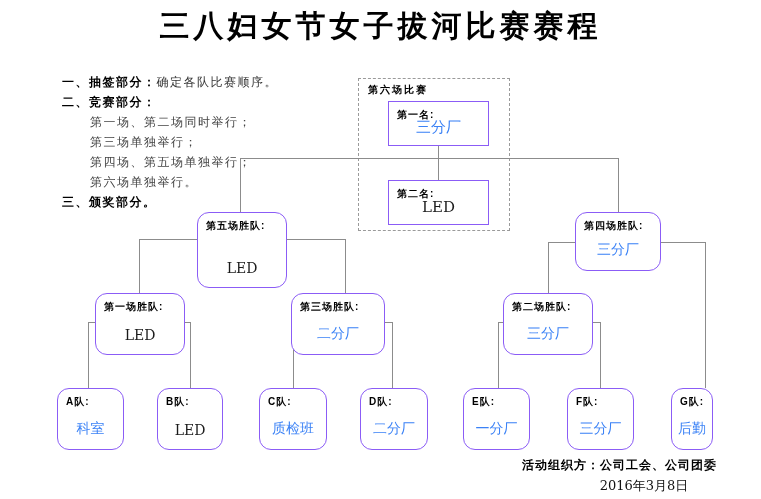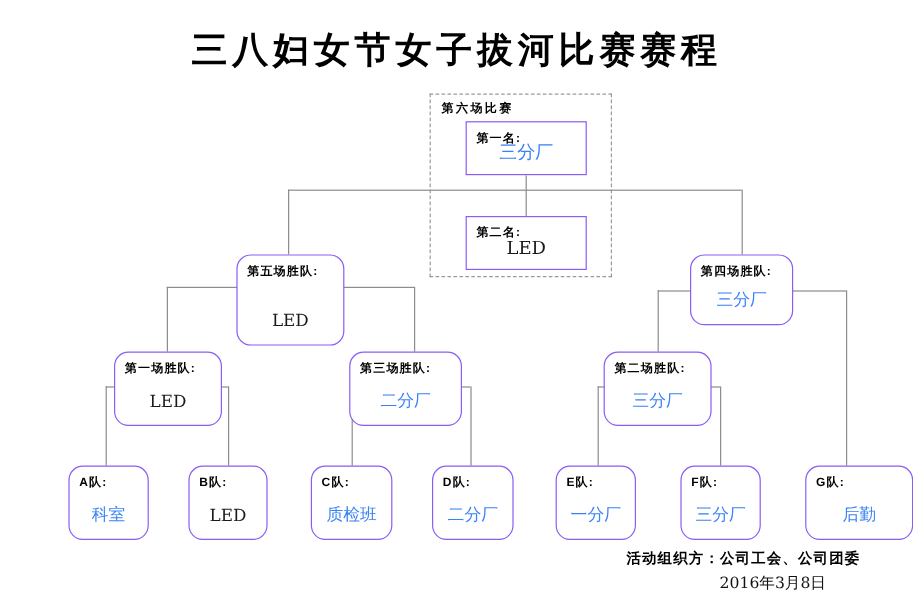--- a/index.html
+++ b/index.html
@@ -2,21 +2,21 @@
 <html><head>
 <meta charset="utf-8">
 <style>
   html,body{margin:0;padding:0;background:#fff;}
   #page{position:relative;width:761px;height:499px;background:#ffffff;overflow:hidden;
         font-family:"Liberation Sans",sans-serif;color:#1a1a1a;}
 
   
   .title{position:absolute;left:0;top:6px;width:100%;text-align:center;
          font-family:"DejaVu Serif",serif;font-weight:900;font-size:30px;
-         letter-spacing:4px;color:#000;margin-top:16px;}
+         letter-spacing:4px;color:#000;}
 
   
   .notes{position:absolute;left:62px;top:72px;font-size:12px;line-height:20px;
          letter-spacing:1.5px;white-space:nowrap;}
   .notes .b{font-weight:bold;color:#000;}
   .notes .r{font-weight:normal;color:#333;}
   .notes .sub{margin-left:28px;color:#444;}
 
   
   .hline,.vline{position:absolute;background:#8c8c8c;z-index:1;}
@@ -46,20 +46,29 @@
   .date{position:absolute;left:534px;top:477px;width:220px;text-align:center;
         font-family:"DejaVu Serif",serif;font-size:13px;color:#111;}
 </style>
 </head>
 <body>
 
 <div id="page">
 
   <div class="title">三八妇女节女子拔河比赛赛程</div>
 
+  <div class="notes">
+    <div><span class="b">一、抽签部分：</span><span class="r">确定各队比赛顺序。</span></div>
+    <div><span class="b">二、竞赛部分：</span></div>
+    <div class="sub">第一场、第二场同时举行；</div>
+    <div class="sub">第三场单独举行；</div>
+    <div class="sub">第四场、第五场单独举行；</div>
+    <div class="sub">第六场单独举行。</div>
+    <div><span class="b">三、颁奖部分。</span></div>
+  </div>
 
   <div class="hline" style="left:240px;top:158px;width:378px"></div>
   <div class="hline" style="left:139px;top:239px;width:206px"></div>
   <div class="hline" style="left:548px;top:242px;width:157px"></div>
   <div class="hline" style="left:88px;top:322px;width:102px"></div>
   <div class="hline" style="left:293px;top:322px;width:99px"></div>
   <div class="hline" style="left:498px;top:322px;width:102px"></div>
 
   <div class="vline" style="left:438px;top:146px;height:34px"></div>
   <div class="vline" style="left:240px;top:158px;height:54px"></div>
@@ -126,21 +135,21 @@
     <div class="bvalue dim">二分厂</div>
   </div>
   <div class="bx rbox" style="left:463px;top:388px;width:67px;height:62px">
     <span class="blabel">E队:</span>
     <div class="bvalue dim">一分厂</div>
   </div>
   <div class="bx rbox" style="left:567px;top:388px;width:67px;height:62px">
     <span class="blabel">F队:</span>
     <div class="bvalue dim">三分厂</div>
   </div>
-  <div class="bx rbox" style="left:671px;top:388px;width:90px;height:62px">
+  <div class="bx rbox" style="left:671px;top:388px;width:42px;height:62px">
     <span class="blabel">G队:</span>
     <div class="bvalue dim">后勤</div>
   </div>
 
   <div class="org"><span>活动组织方：</span><span>公司工会、公司团委</span></div>
   <div class="date">2016年3月8日</div>
 
 </div>
 
 </body></html>

